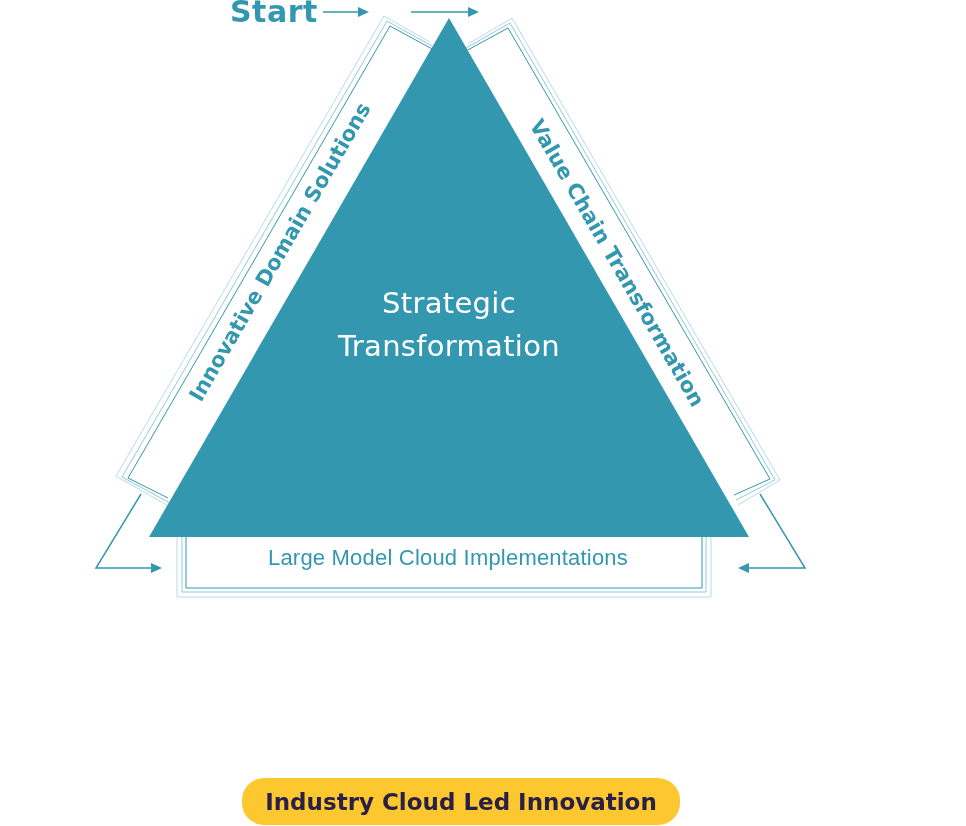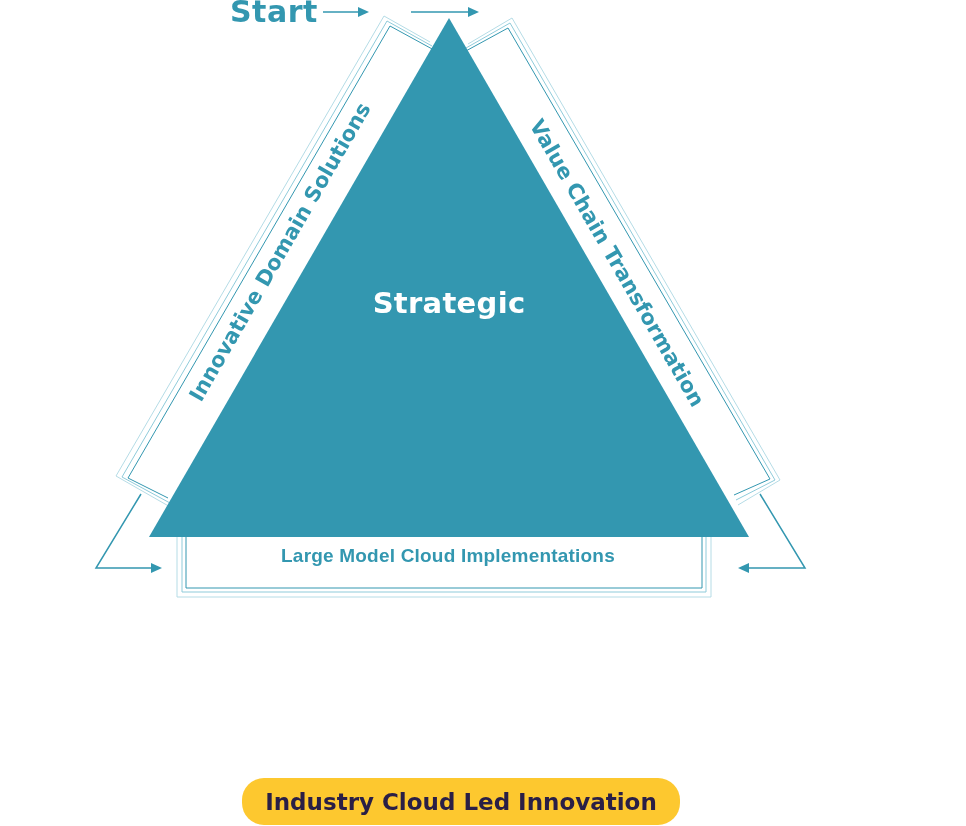--- a/index.html
+++ b/index.html
@@ -31,21 +31,21 @@
       color: #3397b0;
       letter-spacing: 0.5px;
     }
     .center-text {
       position: absolute;
       left: 300px;
       top: 282px;
       width: 298px;
       text-align: center;
       font-family: "DejaVu Sans", sans-serif;
-      font-weight: bold;
+      font-weight: normal;
       font-size: 29px;
       line-height: 43px;
       color: #ffffff;
       letter-spacing: 0.3px;
     }
     .center-text span {
       display: block;
     }
     .side-label {
       position: absolute;
@@ -74,22 +74,22 @@
       display: inline-block;
       transform: translate(-50%, -50%) rotate(60deg);
     }
     .bottom-label {
       position: absolute;
       left: 186px;
       top: 545px;
       width: 524px;
       text-align: center;
       font-family: "Liberation Sans", sans-serif;
-      font-weight: bold;
-      font-size: 19px;
+      font-weight: normal;
+      font-size: 22px;
       color: #3397b0;
       letter-spacing: 0.2px;
     }
     .footer-badge {
       position: absolute;
       left: 242px;
       top: 778px;
       width: 438px;
       height: 47px;
       background: #fdc82f;
@@ -145,20 +145,21 @@
   <g>
     <polyline points="760,494 805,568 748,568" fill="none" stroke="#3397b0" stroke-width="1.5"></polyline>
     <polygon points="749,563 738,568 749,573" fill="#3397b0"></polygon>
   </g>
 </svg>
 
 <div class="start-label">Start</div>
 
 <div class="center-text">
   <span>Strategic</span>
+  <span>Transformation</span>
 </div>
 
 <div class="side-label left-label">
   <span>Innovative Domain Solutions</span>
 </div>
 
 <div class="side-label right-label">
   <span>Value Chain Transformation</span>
 </div>
 

